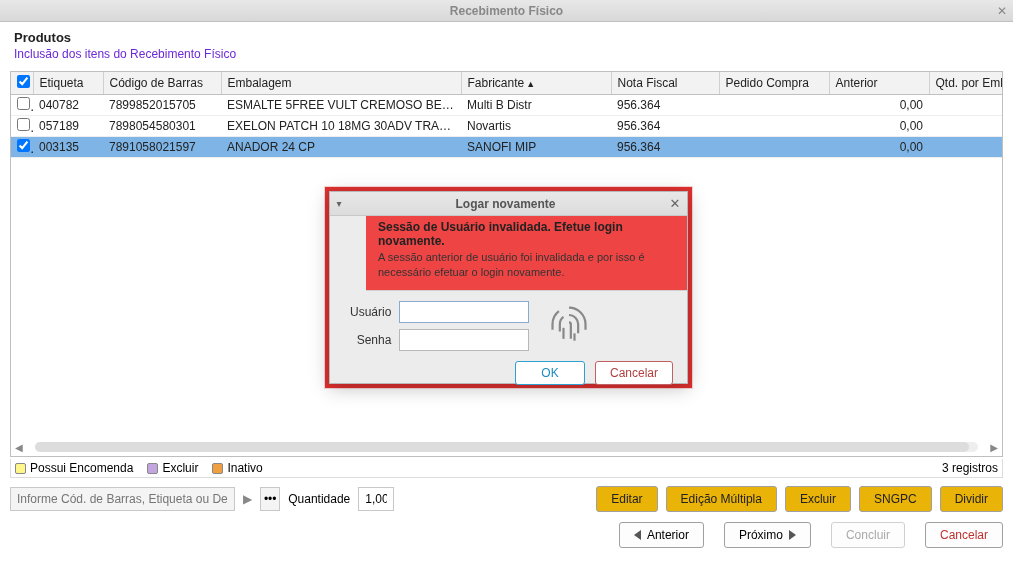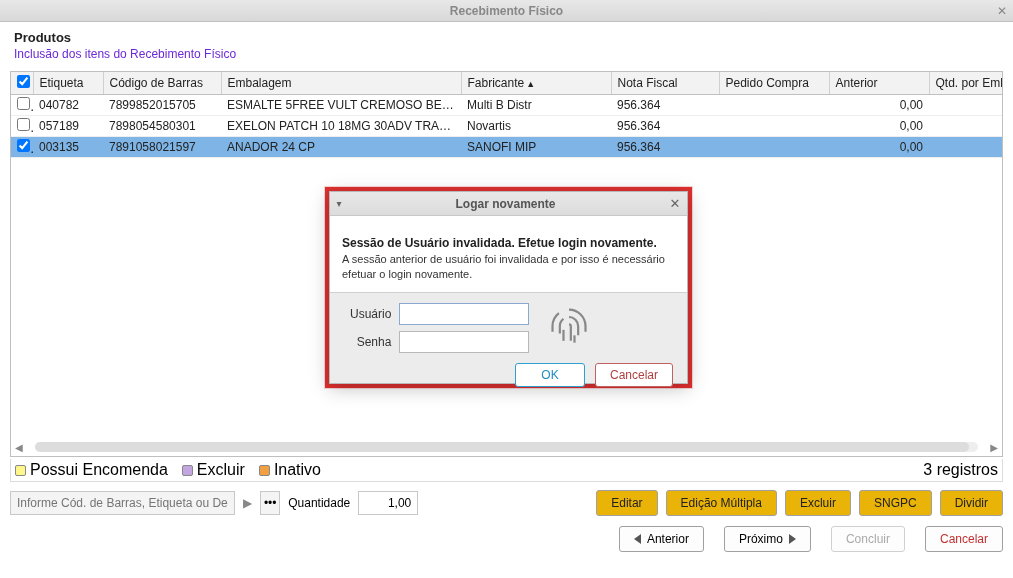--- a/index.html
+++ b/index.html
@@ -16,47 +16,47 @@
   thead th.center { text-align: left; }
   tbody td { padding: 2px 6px; color: #222; border-bottom: 1px solid #eee; white-space: nowrap; overflow: hidden; text-overflow: ellipsis; }
   tbody tr.selected { background: #7fb5e6; }
   tbody td.num { text-align: right; }
   .chk-hdr { width: 22px; text-align: center; }
   input[type=checkbox].rowchk { margin: 0; }
   .scroll-h { position: absolute; bottom: 2px; left: 4px; right: 4px; height: 14px; display: flex; align-items: center; }
   .scroll-track { flex: 1; height: 10px; background: #eee; border-radius: 5px; margin: 0 12px; }
   .scroll-thumb { width: 99%; height: 10px; background: #ddd; border-radius: 5px; }
   .scroll-arrow { font-size: 10px; color: #888; }
-  .legend-bar { margin: 2px 10px 0; display: flex; align-items: center; font-size: 16px; padding: 2px 4px; border: 1px solid #dcdcdc; border-top: none; justify-content: space-between; }
+  .legend-bar { margin: 2px 10px 0; display: flex; align-items: center; font-size: 12px; padding: 2px 4px; border: 1px solid #dcdcdc; border-top: none; justify-content: space-between; }
   .legend-left { display: flex; gap: 14px; align-items: center; }
   .legend-item { display: flex; align-items: center; gap: 4px; }
   .swatch { width: 11px; height: 11px; border: 1px solid #888; border-radius: 2px; }
   .sw-y { background: #fff78a; }
   .sw-p { background: #c3a6e0; }
   .sw-o { background: #f0a040; }
   .bottom-toolbar { margin: 8px 10px 0; display: flex; align-items: center; gap: 8px; font-size: 12px; }
   .input-disabled { width: 225px; height: 24px; border: 1px solid #c8c8c8; background: #f4f4f4; color: #aaa; padding: 0 6px; font-size: 12px; }
   .dots-btn { width: 20px; height: 24px; border: 1px solid #c8c8c8; background: #f4f4f4; display: flex; align-items: center; justify-content: center; font-size: 12px; cursor: pointer; }
-  .qty-input { width: 60px; height: 24px; border: 1px solid #c8c8c8; text-align: right; padding: 0 6px; font-size: 12px; }
+  .qty-input { width: 36px; height: 24px; border: 1px solid #c8c8c8; text-align: right; padding: 0 6px; font-size: 12px; }
   .spacer { flex: 1; }
   .btn { height: 26px; padding: 0 14px; border: 1px solid #a0a0a0; background: #eab308; border-radius: 3px; font-size: 12px; cursor: pointer; color: #222; }
   .nav-bar { margin: 10px 10px 0; display: flex; justify-content: flex-end; gap: 20px; }
   .btn-nav { height: 26px; padding: 0 14px; border: 1px solid #a0a0a0; background: #fdfdfd; border-radius: 3px; font-size: 12px; cursor: pointer; display: flex; align-items: center; gap: 6px; }
   .btn-disabled { color: #aaa; border-color: #d0d0d0; cursor: default; }
   .btn-cancel-red { color: #c03030; }
   .tri-left { width: 0; height: 0; border-top: 5px solid transparent; border-bottom: 5px solid transparent; border-right: 7px solid #555; }
   .tri-right { width: 0; height: 0; border-top: 5px solid transparent; border-bottom: 5px solid transparent; border-left: 7px solid #555; }
   
   .dialog-highlight { position: absolute; left: 325px; top: 187px; width: 367px; height: 201px; border: 4px solid #e03030; box-shadow: 0 0 0 1px rgba(224,48,48,.2); }
   .dialog { position: absolute; left: 329px; top: 191px; width: 359px; height: 193px; background: #ececec; border: 1px solid #b8b8b8; box-shadow: 0 4px 18px rgba(0,0,0,.25); }
   .dlg-title { height: 24px; background: linear-gradient(#e8e8e8,#dcdcdc); display: flex; align-items: center; font-size: 12px; color: #555; border-bottom: 1px solid #c8c8c8; }
   .dlg-collapse { width: 18px; text-align: center; font-size: 10px; color: #666; cursor: pointer; }
   .dlg-title-text { flex: 1; text-align: center; font-weight: bold; }
   .dlg-close { width: 24px; text-align: center; font-size: 13px; color: #666; cursor: pointer; }
-  .dlg-msg { background: #ffffff; padding: 20px 12px 10px; border-bottom: 1px solid #d0d0d0; }
+  .dlg-msg { background: #ef4444; padding: 4px 12px 10px; border-bottom: 1px solid #d0d0d0; margin-left: 36px; }
   .dlg-msg-b { font-size: 12px; font-weight: bold; color: #222; }
   .dlg-msg-t { font-size: 11px; color: #333; margin-top: 2px; line-height: 1.35; }
   .dlg-body { padding: 10px 20px 0; display: flex; gap: 18px; align-items: flex-start; }
   .dlg-fields { display: grid; grid-template-columns: auto 130px; gap: 6px 8px; align-items: center; font-size: 12px; color: #333; text-align: right; }
   .dlg-input { height: 22px; border: 1px solid #8aa8d0; background: #fff; padding: 0 4px; font-size: 12px; }
   .dlg-input.plain { border-color: #b8b8b8; }
   .fingerprint { width: 44px; height: 50px; color: #888; }
   .dlg-btn-row { display: flex; justify-content: flex-end; gap: 10px; padding: 10px 14px; }
   .dlg-ok { height: 24px; width: 70px; border: 1px solid #2f9fd0; color: #1e8cbf; background: #fff; border-radius: 3px; font-size: 12px; cursor: pointer; }
   .dlg-cancel { height: 24px; width: 78px; border: 1px solid #c06060; color: #b04040; background: #fff; border-radius: 3px; font-size: 12px; cursor: pointer; }

